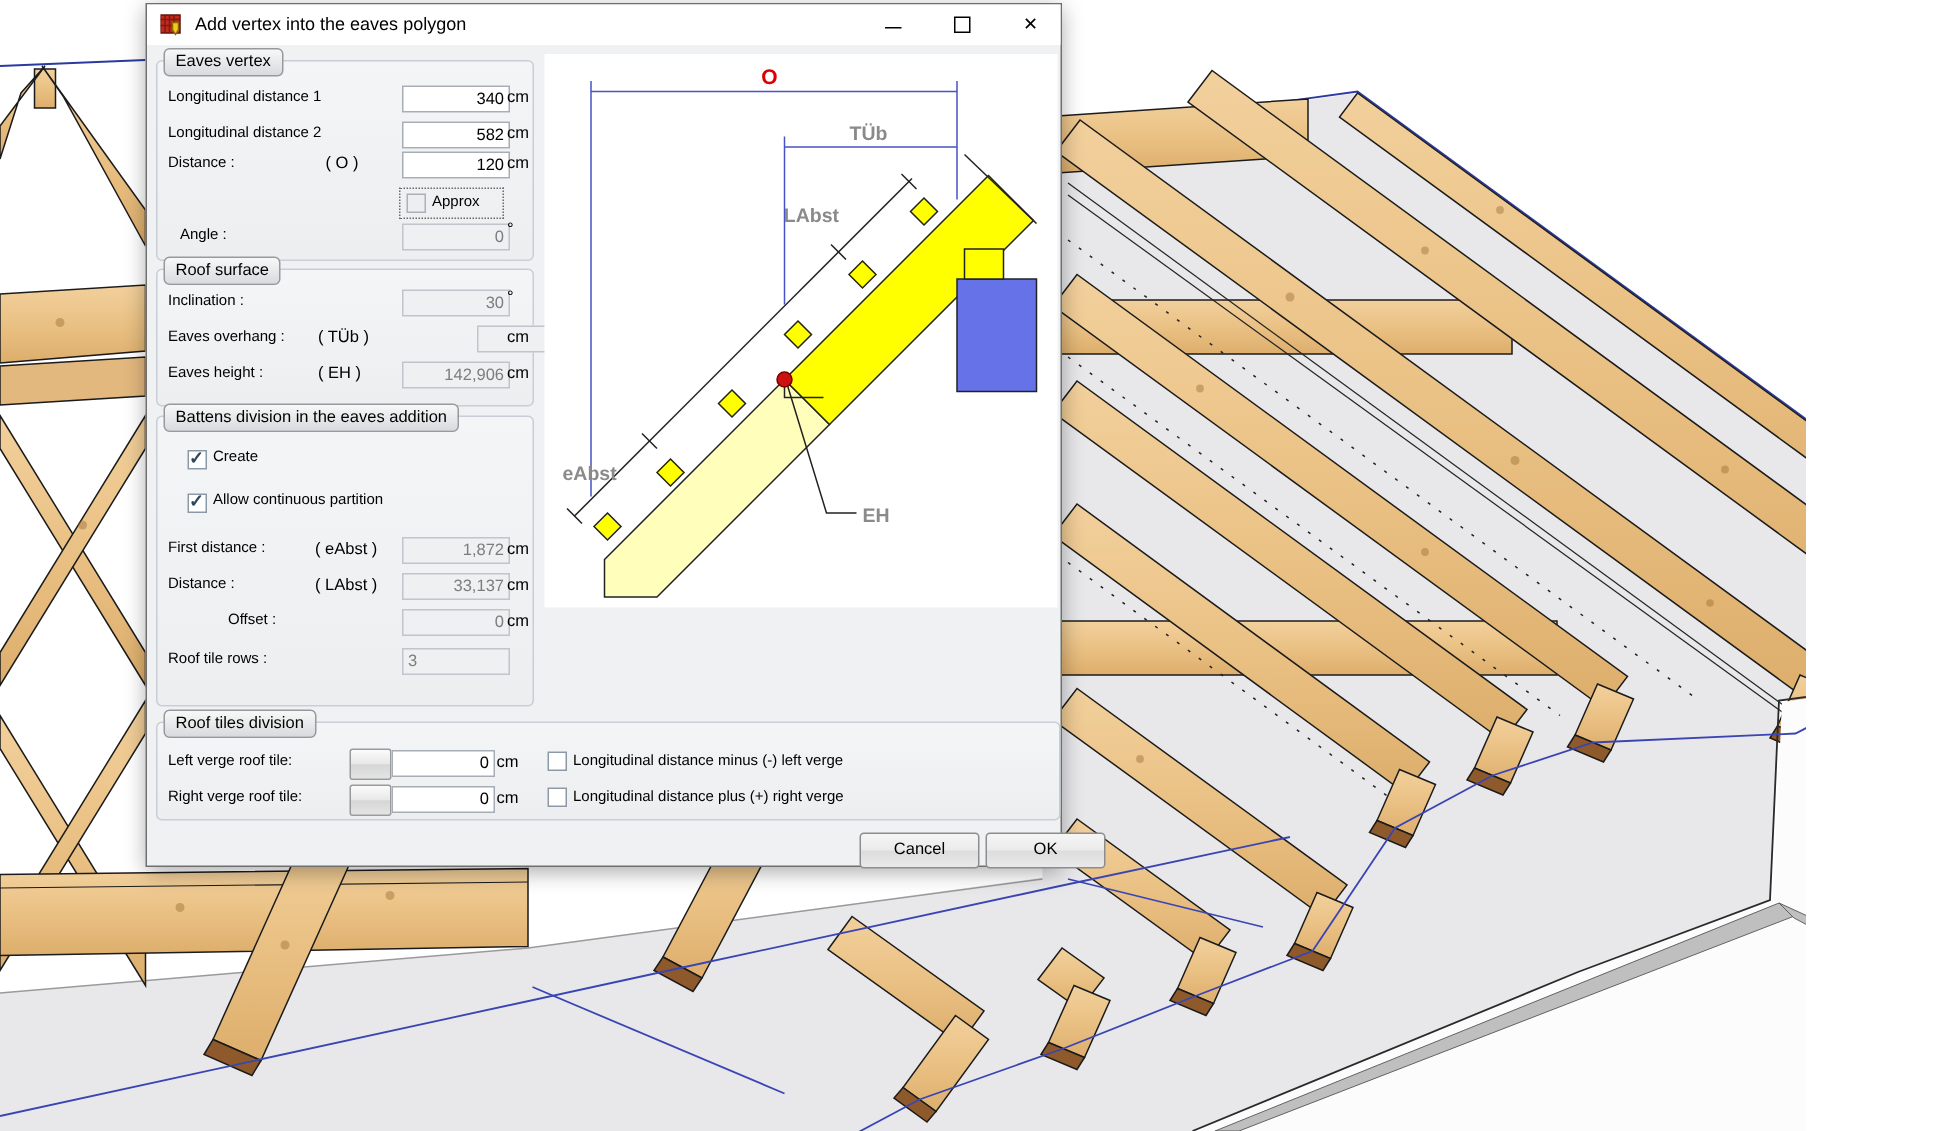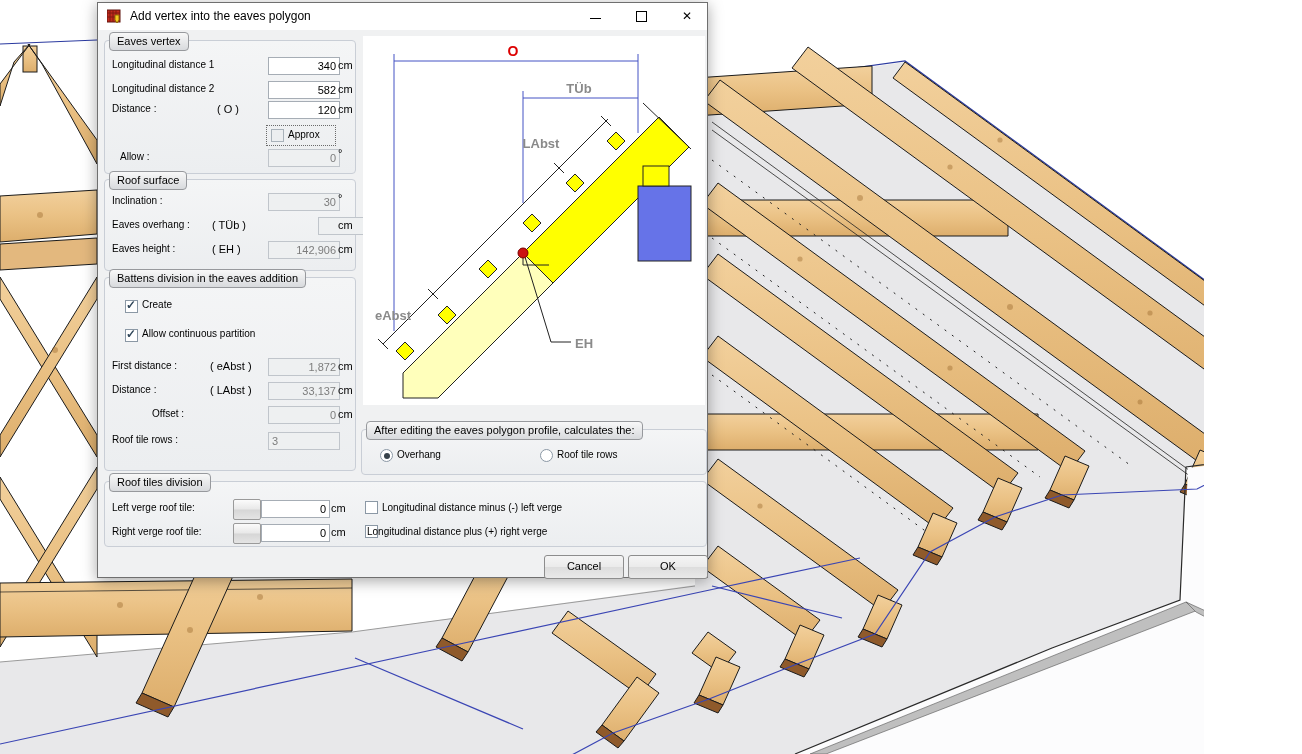--- a/index.html
+++ b/index.html
@@ -29,21 +29,21 @@
        font-family:"Liberation Sans",sans-serif;text-align:right;padding:0 3px;color:#000;}
   .inp.dis{background:#eef0f1;color:#7d7d7d;border-color:#c0c5cb;}
   .inp.lt{text-align:left;}
   .cb{position:absolute;width:11px;height:11px;background:#fff;border:1px solid #8b98a5;}
   .cb.ck::after{content:"✓";position:absolute;left:0px;top:-3px;font-size:12px;font-weight:bold;color:#31475a;}
   .cb.disgrey{background:#eceef0;border-color:#a9b2ba;}
   .approx-box{position:absolute;border:1px dotted #6a6a6a;}
   .radio{position:absolute;width:11px;height:11px;border-radius:50%;background:#fff;border:1px solid #8b98a5;}
   .radio.sel::after{content:"";position:absolute;left:2.5px;top:2.5px;width:6px;height:6px;border-radius:50%;background:#38424b;}
   .btn{position:absolute;width:78px;height:22px;border:1px solid #8d8d8d;border-radius:3px;font-size:11px;color:#000;
-       background:linear-gradient(#f5f5f5,#ebebeb 48%,#dddddd 52%,#e9e9e9);text-align:center;line-height:21px;}
+       background:linear-gradient(#f5f5f5,#ebebeb 48%,#dddddd 52%,#e9e9e9);text-align:center;line-height:21px;margin-left:29px;}
   .mini-btn{position:absolute;width:26px;height:19px;border:1px solid #9a9a9a;border-radius:2px;
        background:linear-gradient(#fbfbfb,#e8e8e8 48%,#d6d6d6 52%,#e4e4e4);}
   #diagram-panel{position:absolute;left:265px;top:33px;width:342px;height:369px;background:#fff;}
 </style>
 </head>
 <body>
 
 <div id="stage">
 
 <svg id="scene" width="1302" height="754" viewBox="0 0 1302 754">
@@ -189,21 +189,21 @@
     <input class="inp" style="left: 163px; top: 40px;" readonly="" value="582">
     <span class="unit" style="left:233px;top:42px;">cm</span>
     <span class="lbl" style="left:7px;top:62px;">Distance :</span>
     <span class="paren" style="left:112px;top:62px;">( O )</span>
     <input class="inp" style="left: 163px; top: 60px;" readonly="" value="120">
     <span class="unit" style="left:233px;top:62px;">cm</span>
     <div class="approx-box" style="left:161px;top:84px;width:68px;height:19px;">
       <span class="cb disgrey" style="left:4px;top:3px;"></span>
       <span class="lbl" style="left:21px;top:3px;">Approx</span>
     </div>
-    <span class="lbl" style="left:15px;top:110px;">Allow :</span>
+    <span class="lbl" style="left:15px;top:110px;">Angle :</span>
     <input class="inp dis" style="left: 163px; top: 108px;" readonly="" value="0">
     <span class="unit" style="left:233px;top:106px;">°</span>
   </div>
 
   <div class="grp" style="left:6px;top:176px;width:250px;height:90px;">
     <div class="cap">Roof surface</div>
     <span class="lbl" style="left:7px;top:15px;">Inclination :</span>
     <input class="inp dis" style="left: 163px; top: 13px;" readonly="" value="30">
     <span class="unit" style="left:233px;top:12px;">°</span>
     <span class="lbl" style="left:7px;top:39px;">Eaves overhang :</span>
@@ -270,41 +270,34 @@
       <polyline points="162,221 188,306 208,306" fill="none" stroke="#222"></polyline>
       <circle cx="160" cy="217" r="5" fill="#cc1111" stroke="#7a0000"></circle>
       <text x="150" y="20" font-size="14" font-weight="bold" fill="#dd0000" text-anchor="middle" font-family="Liberation Sans, sans-serif">O</text>
       <text x="216" y="57" font-size="13" font-weight="bold" fill="#8a8a8a" text-anchor="middle" font-family="Liberation Sans, sans-serif">TÜb</text>
       <text x="178" y="112" font-size="13" font-weight="bold" fill="#8a8a8a" text-anchor="middle" font-family="Liberation Sans, sans-serif">LAbst</text>
       <text x="12" y="284" font-size="13" font-weight="bold" fill="#8a8a8a" font-family="Liberation Sans, sans-serif">eAbst</text>
       <text x="212" y="312" font-size="13" font-weight="bold" fill="#8a8a8a" font-family="Liberation Sans, sans-serif">EH</text>
     </svg>
   </div>
 
-  <div class="grp" style="left:263px;top:426px;width:344px;height:44px;">
-    <div class="cap">After editing the eaves polygon profile, calculates the:</div>
-    <span class="radio sel" style="left:18px;top:19px;"></span>
-    <span class="lbl" style="left:35px;top:19px;">Overhang</span>
-    <span class="radio" style="left:178px;top:19px;"></span>
-    <span class="lbl" style="left:195px;top:19px;">Roof tile rows</span>
-  </div>
 
   <div class="grp" style="left:6px;top:478px;width:601px;height:64px;">
     <div class="cap">Roof tiles division</div>
     <span class="lbl" style="left:7px;top:20px;">Left verge roof tile:</span>
     <span class="mini-btn" style="left:128px;top:17px;"></span>
     <input class="inp" style="left: 156px; top: 18px; width: 61px;" readonly="" value="0">
     <span class="unit" style="left:226px;top:20px;">cm</span>
     <span class="cb" style="left:260px;top:19px;"></span>
     <span class="lbl" style="left:277px;top:20px;">Longitudinal distance minus (-) left verge</span>
     <span class="lbl" style="left:7px;top:44px;">Right verge roof tile:</span>
     <span class="mini-btn" style="left:128px;top:41px;"></span>
     <input class="inp" style="left: 156px; top: 42px; width: 61px;" readonly="" value="0">
     <span class="unit" style="left:226px;top:44px;">cm</span>
     <span class="cb" style="left:260px;top:43px;"></span>
-    <span class="lbl" style="left:262px;top:44px;">Longitudinal distance plus (+) right verge</span>
+    <span class="lbl" style="left:277px;top:44px;">Longitudinal distance plus (+) right verge</span>
   </div>
 
   <div class="btn" style="left:446px;top:552px;">Cancel</div>
   <div class="btn" style="left:530px;top:552px;">OK</div>
 </div>
 
 </div>
 
 </body></html>

